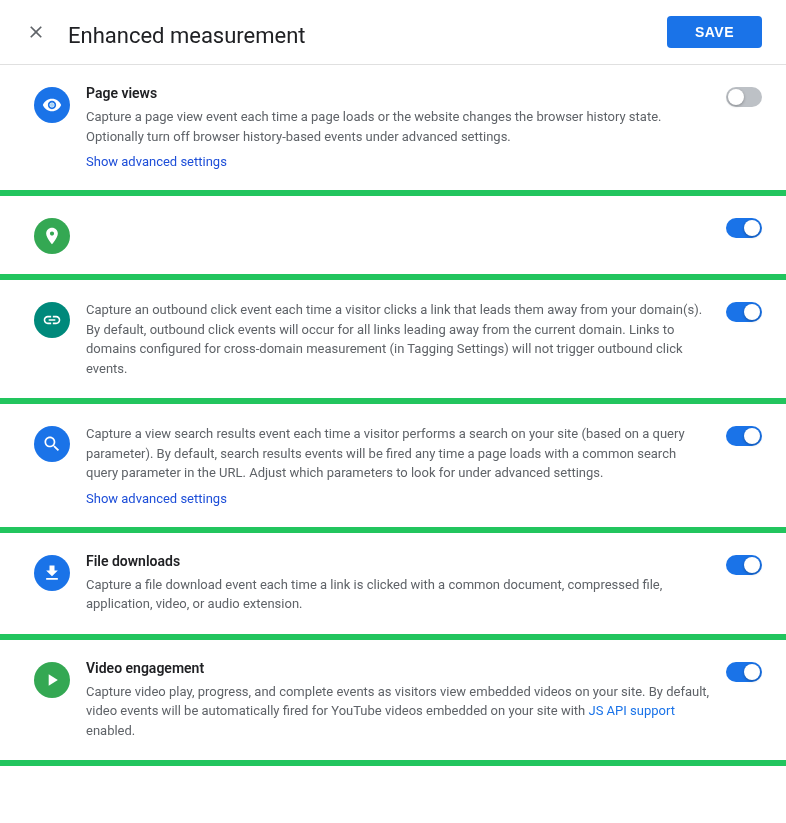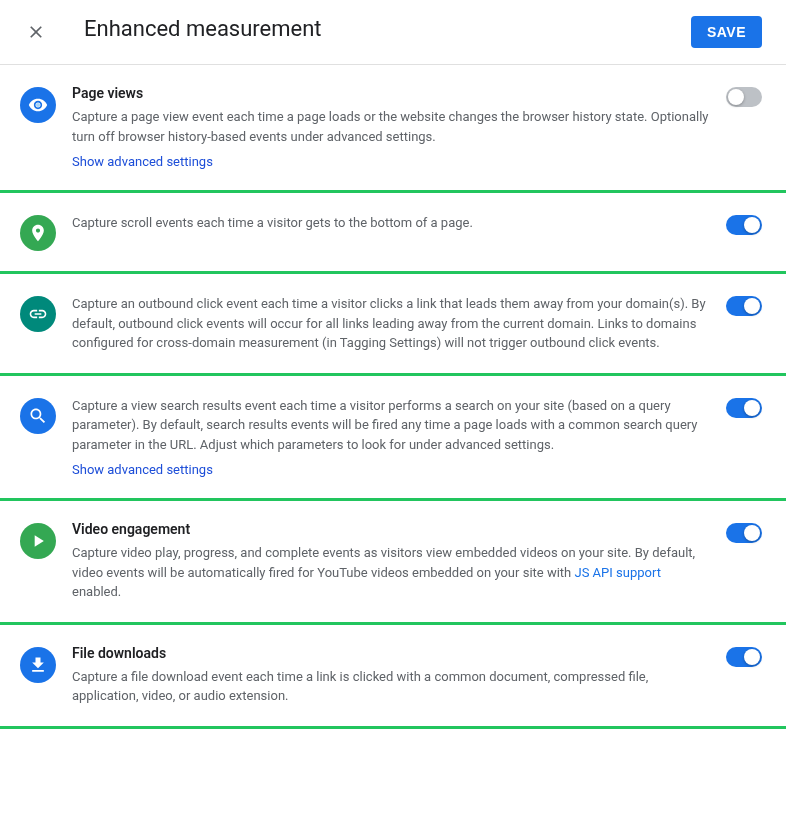--- a/index.html
+++ b/index.html
@@ -14,22 +14,22 @@
     
     .header {
       display: flex;
       align-items: center;
       justify-content: space-between;
       padding: 16px 24px 16px 20px;
       border-bottom: 1px solid #e0e0e0;
     }
     .header-left {
       display: flex;
-      align-items: flex-start;
-      gap: 32px;
+      align-items: flex-end;
+      gap: 16px;
     }
     .close-btn {
       width: 32px;
       height: 32px;
       display: flex;
       align-items: center;
       justify-content: center;
       cursor: pointer;
       color: #5f6368;
       font-size: 20px;
@@ -40,39 +40,39 @@
     .page-title {
       font-size: 22px;
       font-weight: 400;
       color: #202124;
     }
     .save-btn {
       background: #1a73e8;
       color: #fff;
       border: none;
       border-radius: 4px;
-      padding: 8px 16px;
+      padding: 8px 28px;
       font-size: 14px;
       font-weight: 600;
       letter-spacing: 0.5px;
       cursor: pointer;
       text-transform: uppercase;
     }
 
     
     .content {
       padding: 0;
     }
 
     
     .setting-row {
       display: flex;
       align-items: flex-start;
-      padding: 20px 24px 20px 20px;
-      border-bottom: 3px solid #22c55e;
+      padding: 20px 24px 20px 34px;
+      border-bottom: 6px solid #22c55e;
       gap: 16px;
     }
 
     .icon-wrap {
       flex-shrink: 0;
       width: 36px;
       height: 36px;
       border-radius: 50%;
       display: flex;
       align-items: center;
@@ -195,21 +195,20 @@
     </div>
   </div>
 
   <div class="setting-row">
     <div class="icon-wrap icon-green">
       <svg viewBox="0 0 24 24">
         <path d="M12 2C8.13 2 5 5.13 5 9c0 5.25 7 13 7 13s7-7.75 7-13c0-3.87-3.13-7-7-7zm0 9.5c-1.38 0-2.5-1.12-2.5-2.5s1.12-2.5 2.5-2.5 2.5 1.12 2.5 2.5-1.12 2.5-2.5 2.5z"></path>
       </svg>
     </div>
     <div class="setting-body">
-      <div class="setting-desc">Capture scroll events each time a visitor gets to the bottom of a page.</div>
     </div>
     <div class="toggle-wrap">
       <div class="toggle">
         <div class="toggle-track on">
           <div class="toggle-thumb"></div>
         </div>
       </div>
     </div>
   </div>
 
@@ -233,20 +232,39 @@
 
   <div class="setting-row">
     <div class="icon-wrap icon-blue-search">
       <svg viewBox="0 0 24 24">
         <path d="M15.5 14h-.79l-.28-.27C15.41 12.59 16 11.11 16 9.5 16 5.91 13.09 3 9.5 3S3 5.91 3 9.5 5.91 16 9.5 16c1.61 0 3.09-.59 4.23-1.57l.27.28v.79l5 4.99L20.49 19l-4.99-5zm-6 0C7.01 14 5 11.99 5 9.5S7.01 5 9.5 5 14 7.01 14 9.5 11.99 14 9.5 14z"></path>
       </svg>
     </div>
     <div class="setting-body">
       <div class="setting-desc">Capture a view search results event each time a visitor performs a search on your site (based on a query parameter). By default, search results events will be fired any time a page loads with a common search query parameter in the URL. Adjust which parameters to look for under advanced settings.</div>
       <a class="show-advanced">Show advanced settings</a>
+    </div>
+    <div class="toggle-wrap">
+      <div class="toggle">
+        <div class="toggle-track on">
+          <div class="toggle-thumb"></div>
+        </div>
+      </div>
+    </div>
+  </div>
+
+  <div class="setting-row">
+    <div class="icon-wrap icon-blue-download">
+      <svg viewBox="0 0 24 24">
+        <path d="M19 9h-4V3H9v6H5l7 7 7-7zM5 18v2h14v-2H5z"></path>
+      </svg>
+    </div>
+    <div class="setting-body">
+      <div class="setting-title">File downloads</div>
+      <div class="setting-desc">Capture a file download event each time a link is clicked with a common document, compressed file, application, video, or audio extension.</div>
     </div>
     <div class="toggle-wrap">
       <div class="toggle">
         <div class="toggle-track on">
           <div class="toggle-thumb"></div>
         </div>
       </div>
     </div>
   </div>
 
@@ -264,32 +282,13 @@
     </div>
     <div class="toggle-wrap">
       <div class="toggle">
         <div class="toggle-track on">
           <div class="toggle-thumb"></div>
         </div>
       </div>
     </div>
   </div>
 
-  <div class="setting-row">
-    <div class="icon-wrap icon-blue-download">
-      <svg viewBox="0 0 24 24">
-        <path d="M19 9h-4V3H9v6H5l7 7 7-7zM5 18v2h14v-2H5z"></path>
-      </svg>
-    </div>
-    <div class="setting-body">
-      <div class="setting-title">File downloads</div>
-      <div class="setting-desc">Capture a file download event each time a link is clicked with a common document, compressed file, application, video, or audio extension.</div>
-    </div>
-    <div class="toggle-wrap">
-      <div class="toggle">
-        <div class="toggle-track on">
-          <div class="toggle-thumb"></div>
-        </div>
-      </div>
-    </div>
-  </div>
-
 </div>
 
 </body></html>

